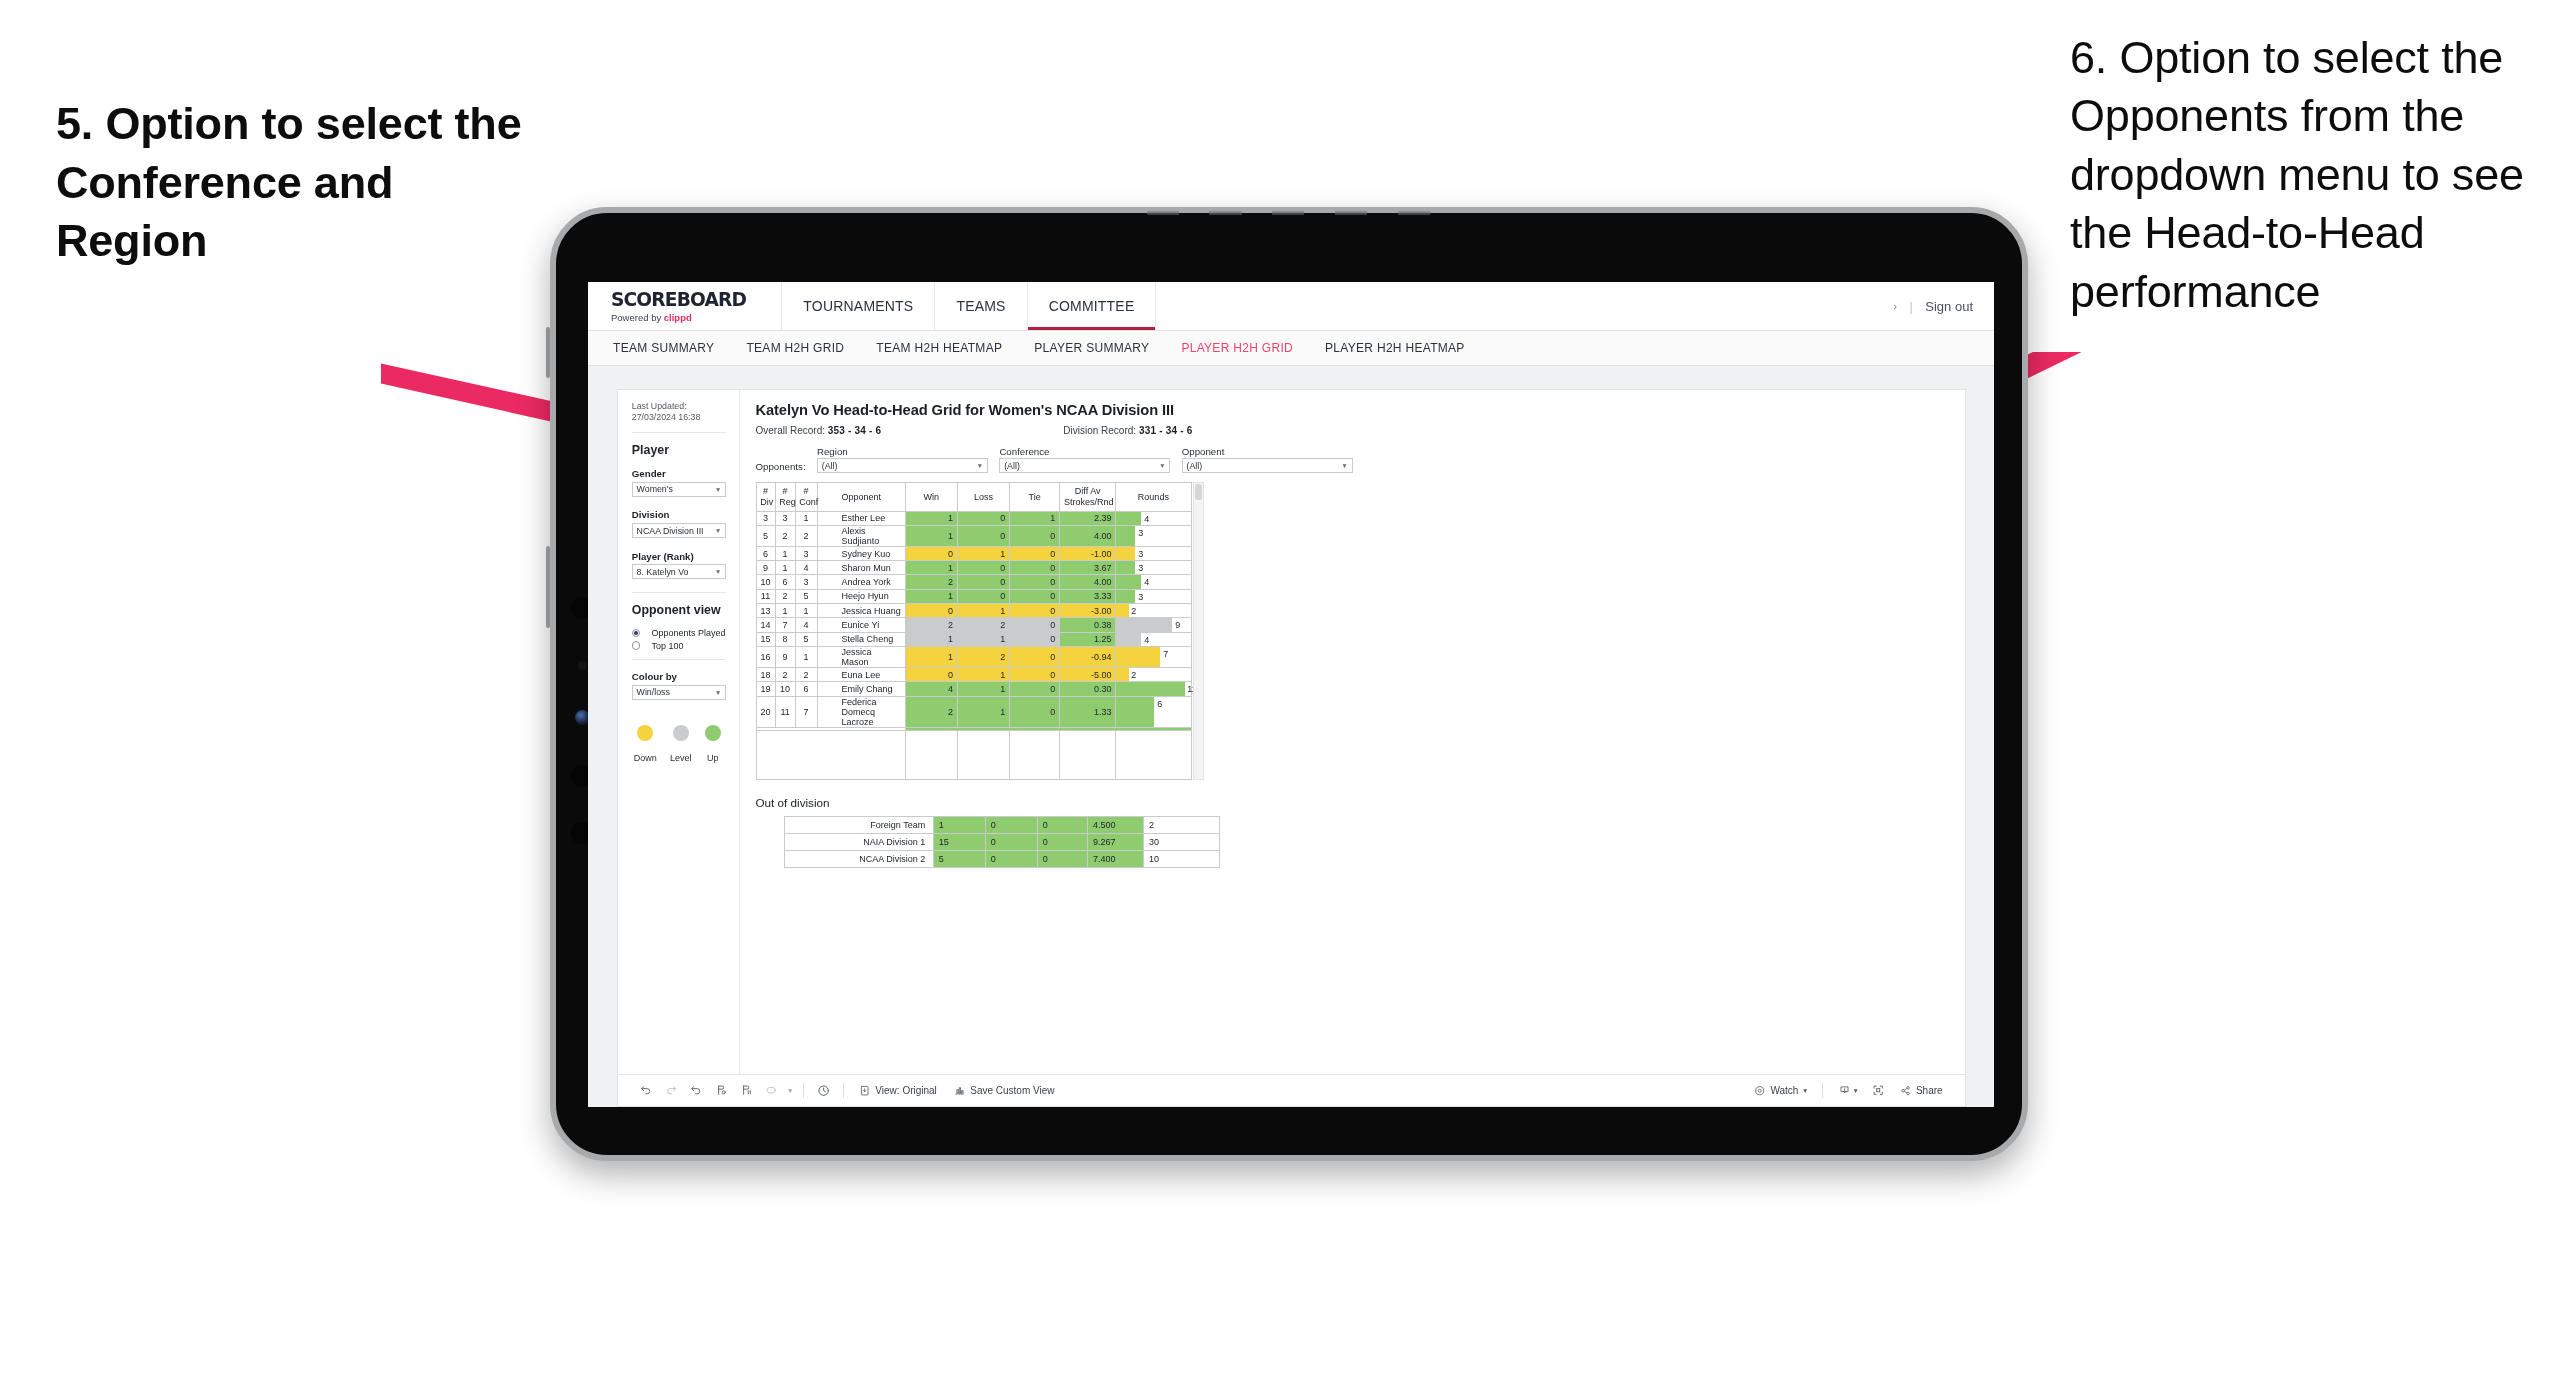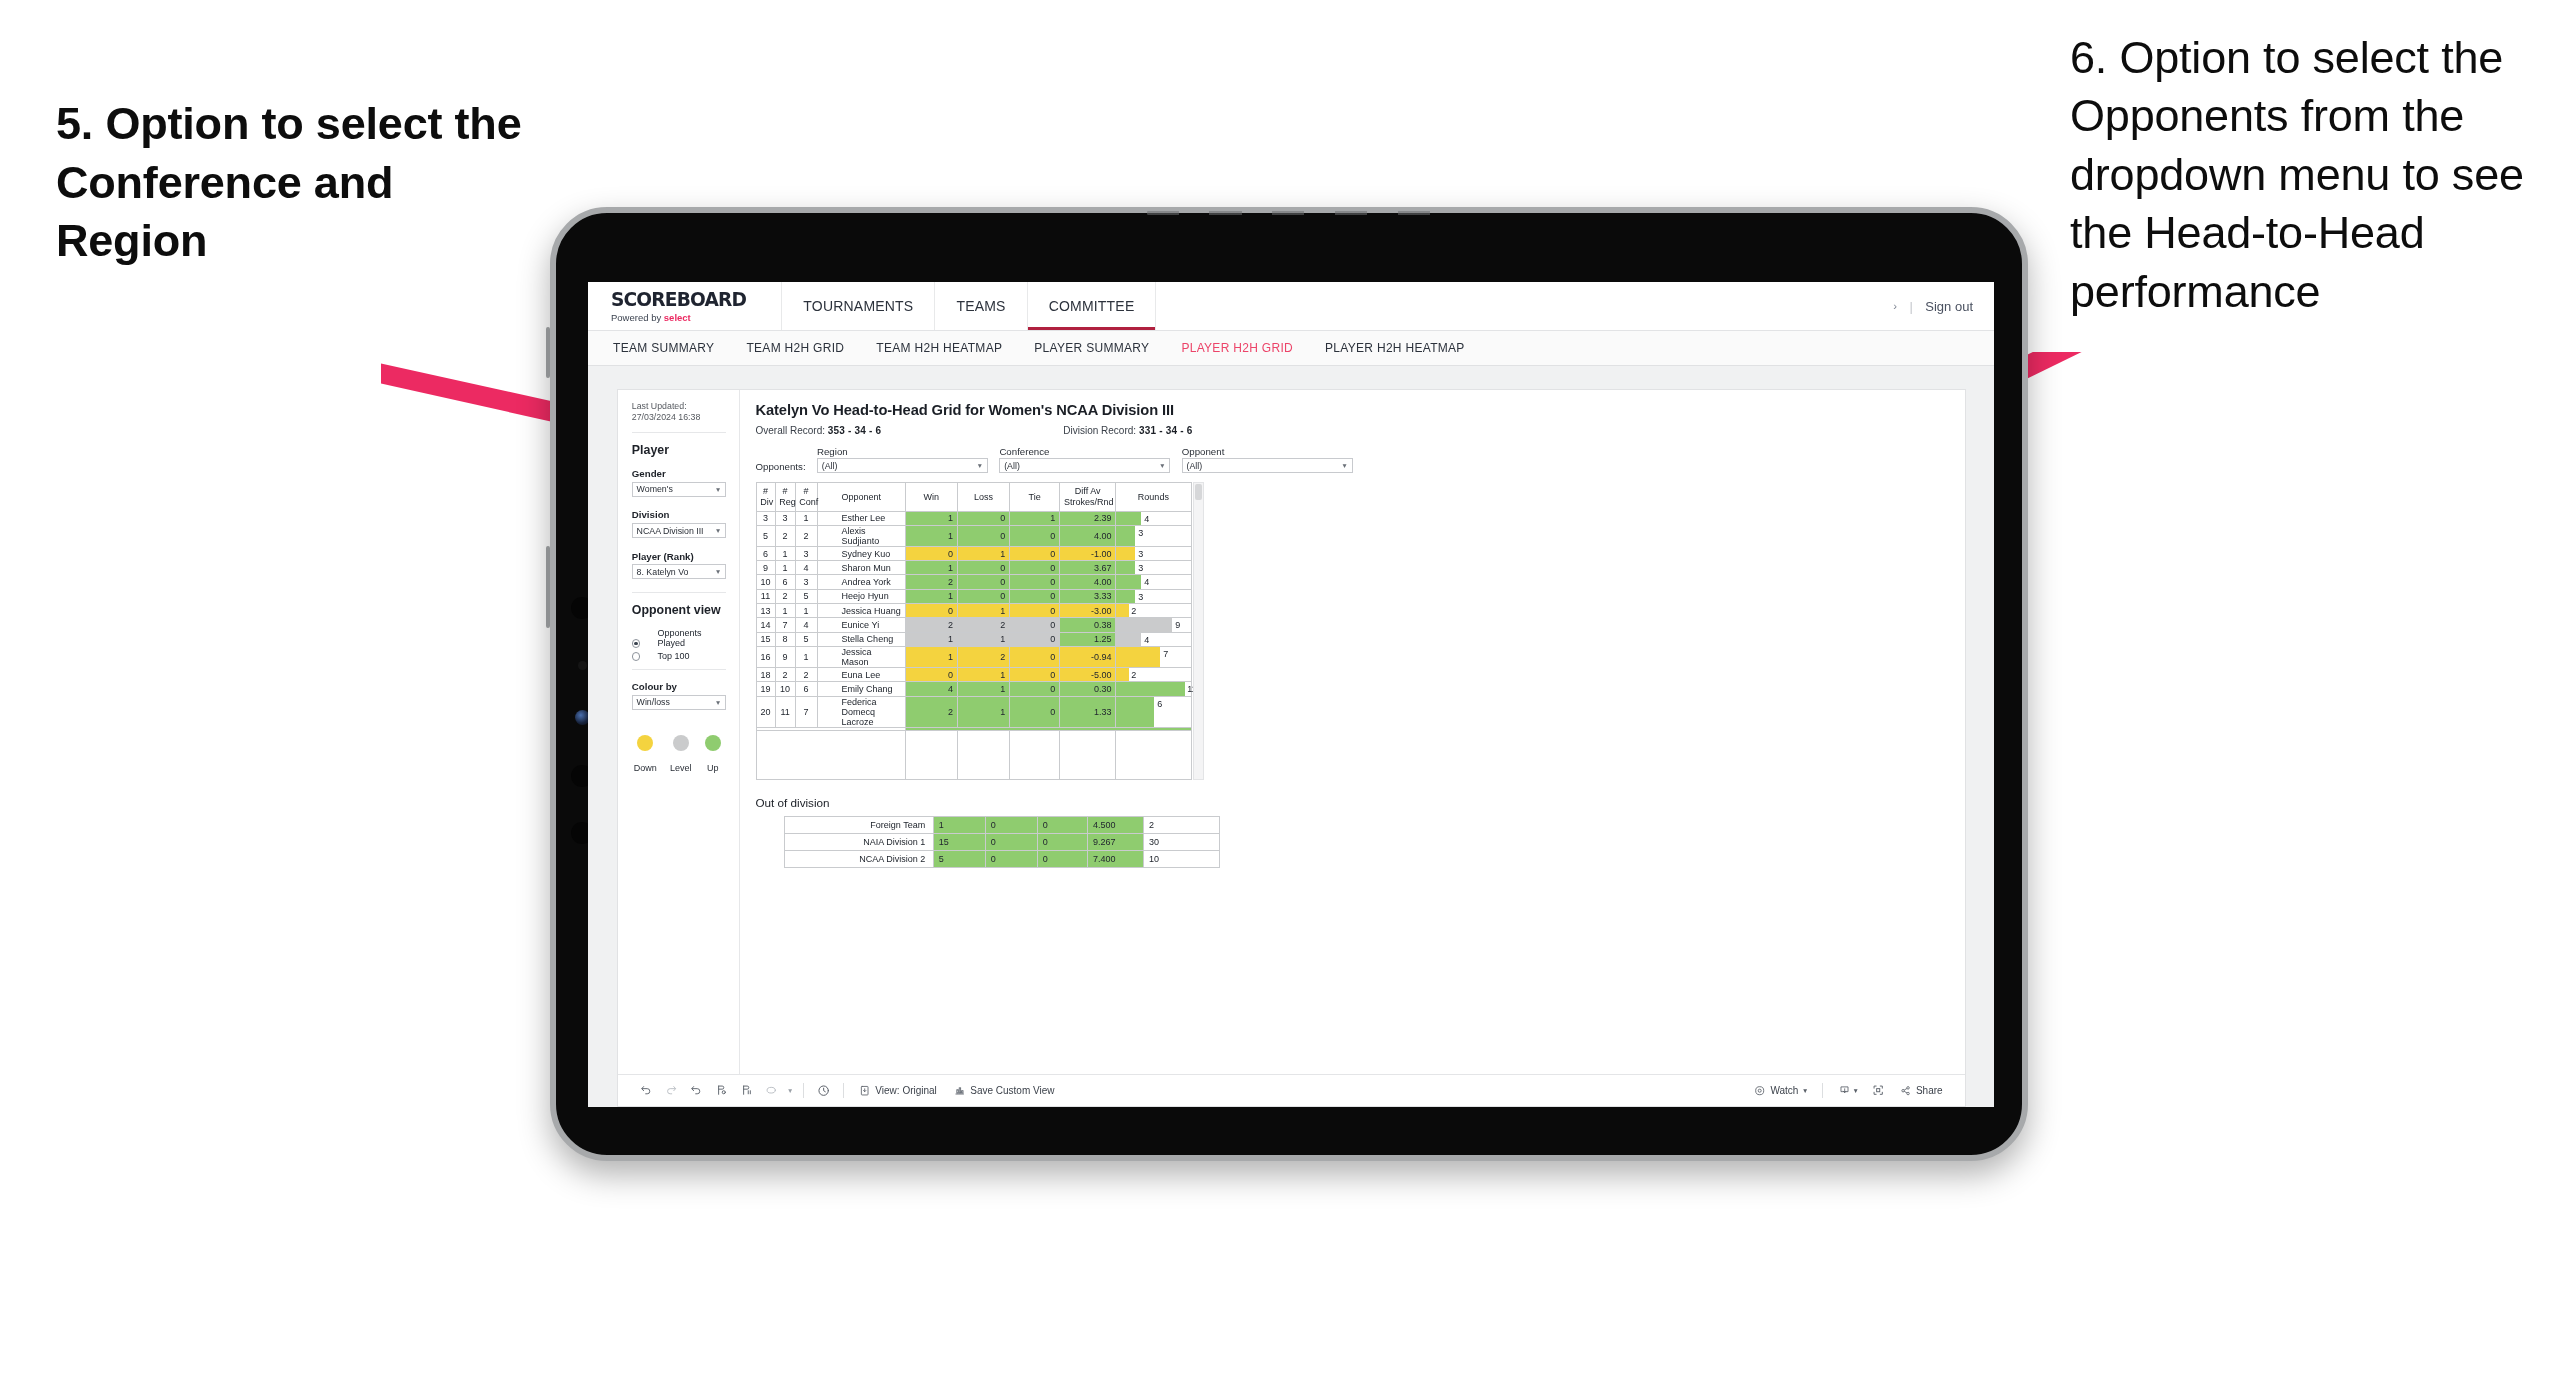--- a/index.html
+++ b/index.html
@@ -112,21 +112,21 @@
   .fgroup { margin-bottom: 12.4px; }
   .fgroup label {
     display: block; font-size: 9.7px; font-weight: 700; color: #1d2128; margin-bottom: 2.9px;
   }
   .sel {
     height: 15px; border: 1px solid #c8cace; background: #fff;
     display: flex; align-items: center; padding: 0 3.8px;
     font-size: 8.8px; color: #2a2f37; cursor: pointer; justify-content: center;
   }
   .sel .cv { margin-left: auto; font-size: 6.7px; color: #6a7078; }
-  .radio-row { display: flex; align-items: flex-end; gap: 17px; margin-bottom: 2.9px; cursor: pointer; }
+  .radio-row { display: flex; align-items: center; gap: 11px; margin-bottom: 2.9px; cursor: pointer; }
   .radio {
     width: 8.6px; height: 8.6px; border-radius: 50%; border: 1px solid #8e949c;
     background: #fff; position: relative; flex: none;
   }
   .radio.on::after {
     content: ""; position: absolute; inset: 1.5px; border-radius: 50%; background: #3c4450;
   }
   .radio-row span { font-size: 9px; color: #222831; }
   .legend { display: flex; gap: 13.3px; margin-top: 25px; padding-left: 1.9px; }
   .lg { text-align: center; }
@@ -223,21 +223,21 @@
     <div class="lens tiny" style="left:22px; top:448px;"></div>
     <div class="lens blue" style="left:19px; top:497px;"></div>
     <div class="lens" style="left:15px; top:552px; width:22px; height:22px;"></div>
     <div class="lens" style="left:15px; top:609px; width:22px; height:22px;"></div>
 
     <div class="screen">
 
       <div class="topbar">
         <div class="brand">
           <div class="brand-name">SCOREBOARD</div>
-          <div class="brand-sub"><span>Powered by </span><b>select</b></div>
+          <div class="brand-sub"><span>Powered by </span><b>clippd</b></div>
         </div>
         <div class="topnav">
           <div class="tab">TOURNAMENTS</div>
           <div class="tab">TEAMS</div>
           <div class="tab active">COMMITTEE</div>
         </div>
         <div class="topbar-right">
           <span class="chev-r">›</span>
           <span class="sep">|</span>
           <span>Sign out</span>

